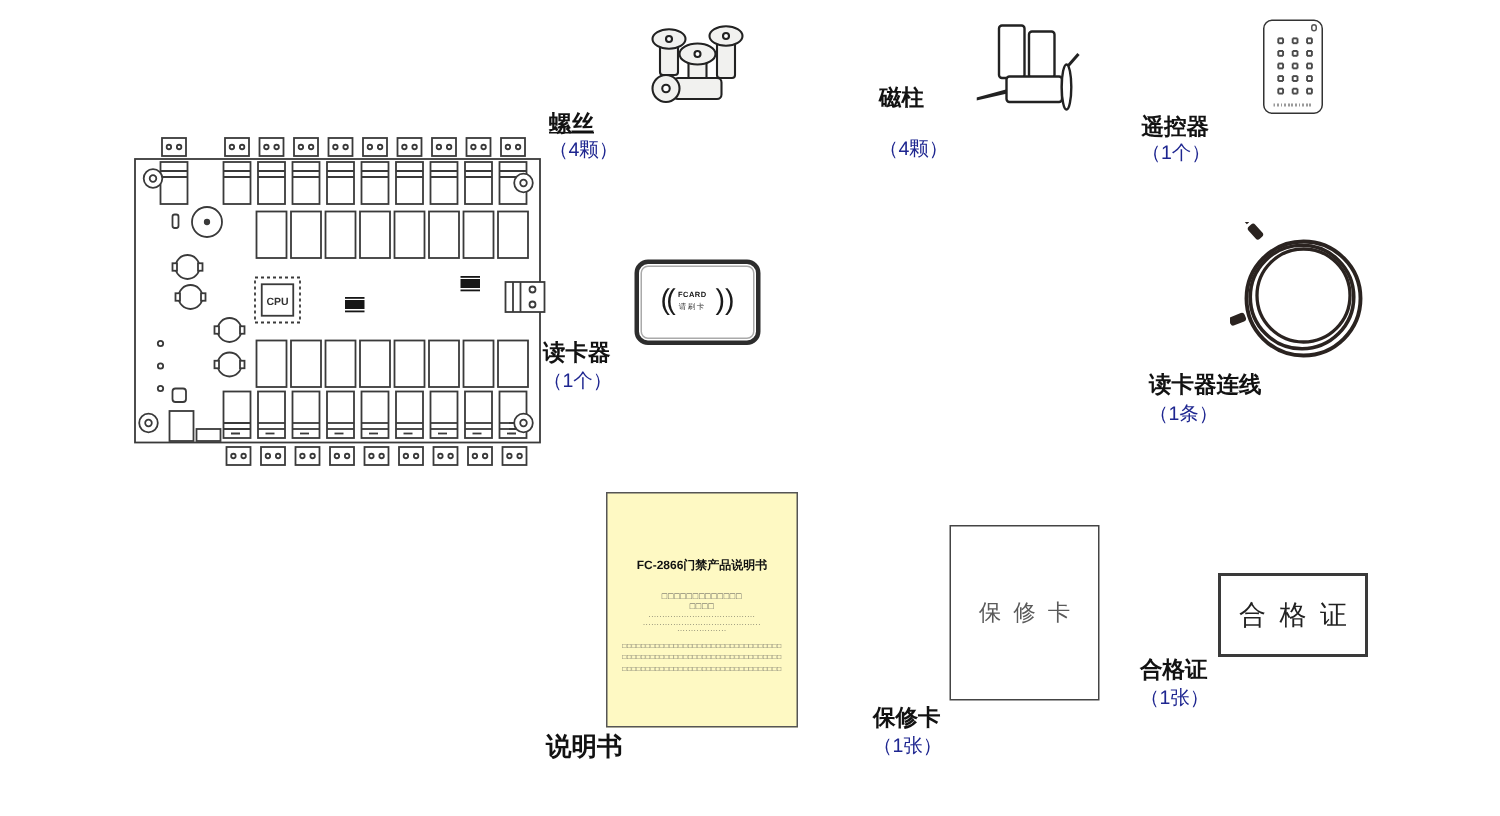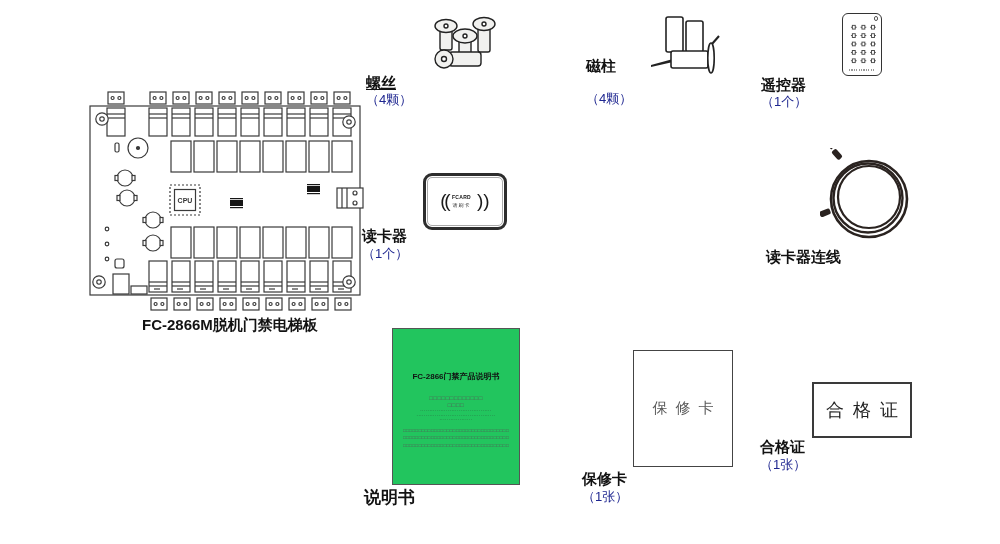--- a/index.html
+++ b/index.html
@@ -44,22 +44,22 @@
   .reader-face{
     position:absolute;inset:0;display:flex;align-items:center;justify-content:center;gap:2px;
   }
   .wave{font-size:19px;font-weight:400;color:#1a1a1a;letter-spacing:-2.5px;line-height:1;padding-bottom:3px;}
   .wave.close{letter-spacing:0;margin-left:2px;}
   .reader-core{display:flex;flex-direction:column;align-items:center;line-height:1;margin:0 2px;}
   .reader-brand{font-size:5px;font-weight:700;color:#111;letter-spacing:0.3px;}
   .reader-hint{font-size:5px;color:#333;margin-top:3px;letter-spacing:1px;}
   
   .book{
-    position:absolute;left:392px;top:328px;width:126px;height:155px;
-    border:1.3px solid #555;background:#22c55e;text-align:center;overflow:hidden;
+    position:absolute;left:404px;top:328px;width:126px;height:155px;
+    border:1.3px solid #555;background:#fef9c3;text-align:center;overflow:hidden;
   }
   .book-title{margin-top:42px;font-size:8px;font-weight:700;color:#111;white-space:nowrap;}
   .ph{color:#555;white-space:nowrap;overflow:hidden;}
   .ph-a{font-size:6px;line-height:7px;margin-top:13px;letter-spacing:0.5px;}
   .ph-b{font-size:6px;line-height:7px;letter-spacing:0.5px;}
   .ph-dot{font-size:4px;line-height:4.5px;letter-spacing:0.5px;color:#333;}
   .ph-row{font-size:4.6px;line-height:6.5px;letter-spacing:0.35px;margin-top:1px;}
   .ph-gap{margin-top:5px;}
   
   .card-w{
@@ -209,21 +209,20 @@
       <rect x="252" y="100" width="26" height="20"></rect>
       <line x1="262" y1="100" x2="262" y2="120"></line>
       <line x1="257" y1="100" x2="257" y2="120"></line>
       <circle cx="270" cy="105" r="2"></circle>
         <circle cx="270" cy="115" r="2"></circle>
     </g>
 
     <rect x="28" y="186" width="16" height="20"></rect>
     <rect x="46" y="198" width="16" height="8"></rect>
   </svg>
-  <div class="lbl" style="left:242px;top:316px;">FC-2866M脱机门禁电梯板</div>
 
   <svg class="icon" style="left:431px;top:14px;" width="72" height="60" viewBox="0 0 72 60" fill="#f1f1ef" stroke="#222" stroke-width="1.4">
     <rect x="9" y="14" width="12" height="22" rx="2"></rect>
     <ellipse cx="15" cy="12" rx="11" ry="6.5"></ellipse>
       <circle cx="15" cy="12" r="2" fill="#fff"></circle>
     <rect x="47" y="12" width="12" height="26" rx="2"></rect>
     <ellipse cx="53" cy="10" rx="11" ry="6.5"></ellipse>
       <circle cx="53" cy="10" r="2" fill="#fff"></circle>
     <rect x="28" y="24" width="12" height="18" rx="2"></rect>
     <ellipse cx="34" cy="22" rx="12" ry="7"></ellipse>
@@ -275,20 +274,21 @@
     <g transform="translate(22,12) rotate(-42)">
       <rect x="-3" y="-13" width="6" height="11" rx="2" fill="#2a2320"></rect>
       <line x1="0" y1="-15" x2="0" y2="-19" stroke="#2a2320" stroke-width="2"></line>
     </g>
     <g transform="translate(12,62) rotate(68)">
       <rect x="-3" y="2" width="6" height="11" rx="2" fill="#2a2320"></rect>
       <line x1="0" y1="13" x2="0" y2="18" stroke="#2a2320" stroke-width="2"></line>
     </g>
   </svg>
   <div class="lbl" style="left:866px;top:248px;">读卡器连线</div>
+  <div class="cnt" style="left:866px;top:268px;">（1条）</div>
 
   <div class="book">
     <div class="book-title">FC-2866门禁产品说明书</div>
     <div class="ph ph-a">□□□□□□□□□□□□□</div>
     <div class="ph ph-b">□□□□</div>
     <div class="ph ph-dot">·······································</div>
     <div class="ph ph-dot">···········································</div>
     <div class="ph ph-dot">··················</div>
     <div class="ph ph-row ph-gap">□□□□□□□□□□□□□□□□□□□□□□□□□□□□□□□□□□</div>
     <div class="ph ph-row">□□□□□□□□□□□□□□□□□□□□□□□□□□□□□□□□□□</div>

